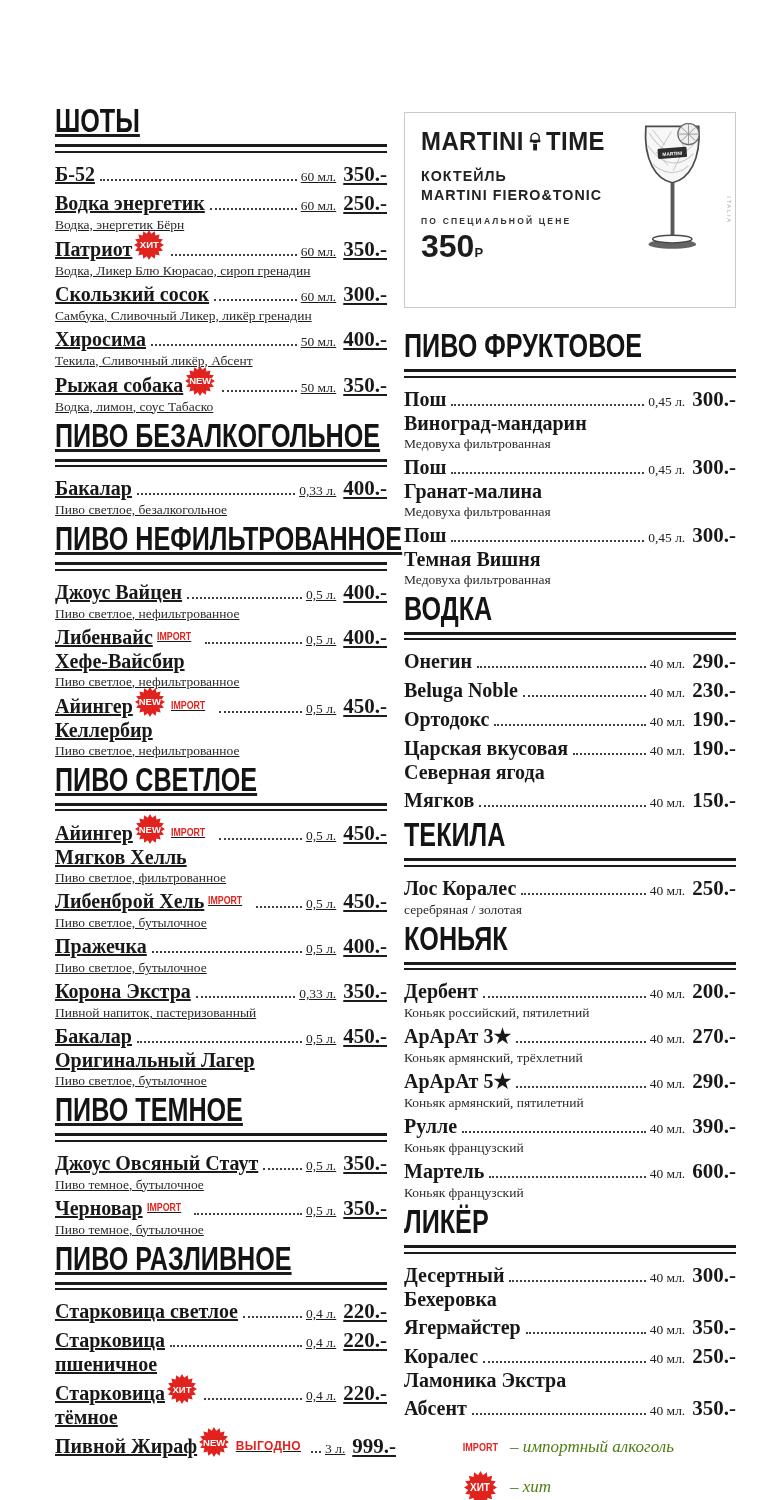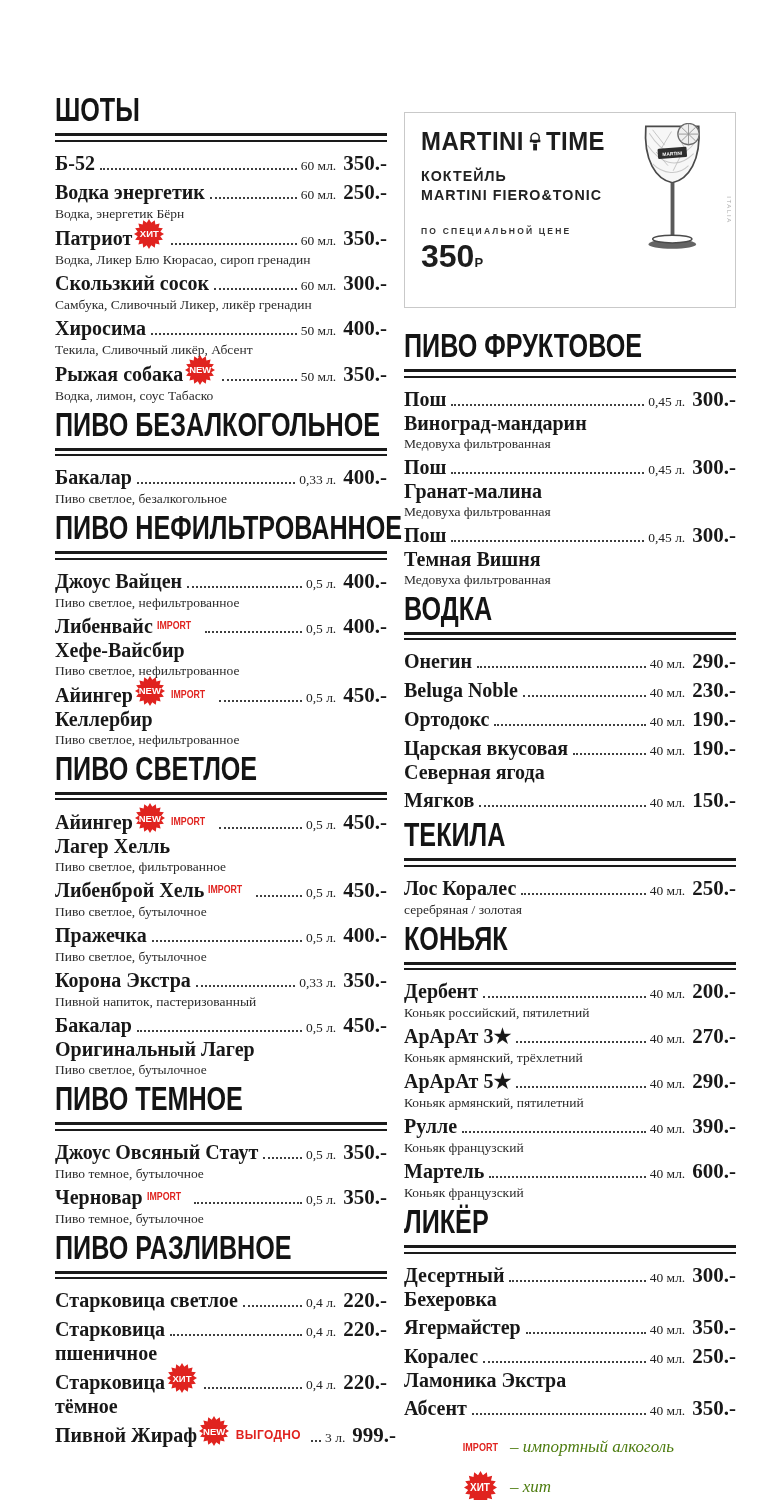--- a/index.html
+++ b/index.html
@@ -1,19 +1,19 @@
 <!DOCTYPE html>
 <html><head>
 <meta charset="utf-8">
 <style>
   html,body{margin:0;padding:0;background:#fff;}
   #page{position:relative;width:782px;height:1500px;background:#fff;overflow:hidden;
         font-family:"Liberation Serif",serif;color:#1b1b1b;}
   .col{position:absolute;width:332px;}
-  #col-left{left:55px;top:92px;}
+  #col-left{left:55px;top:103px;text-decoration:underline;}
   #col-right{left:404px;top:112px;}
   
   .hdr{font:700 34px/35px "Liberation Sans",sans-serif;color:#141414;margin:0;
        transform:scaleX(.74);transform-origin:left center;white-space:nowrap;letter-spacing:0;}
   .rule{margin-top:6px;height:3.5px;border-top:3.5px solid #1a1a1a;border-bottom:2px solid #1a1a1a;}
   .sec{margin:0;}
   .sec + .sec{margin-top:4px;}
   .items{margin-top:9px;}
   
   .item{margin-bottom:4px;}
@@ -37,21 +37,21 @@
         letter-spacing:.4px;margin:0 2px;position:relative;top:-3px;transform:scaleX(.92);}
   
   .promo{position:relative;box-sizing:border-box;height:196px;border:1.5px solid #c9c9c9;
          padding:13px 16px;margin-bottom:20px;background:#fff;}
   .brand{display:flex;align-items:center;gap:6px;font:800 26px "Liberation Sans",sans-serif;
          letter-spacing:.5px;color:#1d1d1d;transform:scaleX(.92);transform-origin:left center;}
   .emblem{width:12px;height:22px;flex:0 0 auto;}
   .sub{font:700 15px/19px "Liberation Sans",sans-serif;letter-spacing:1.1px;color:#222;
        transform:scaleX(.95);transform-origin:left center;white-space:nowrap;}
   .sub.first{margin-top:9px;}
-  .note{font:700 8.5px "Liberation Sans",sans-serif;letter-spacing:2.2px;color:#333;margin-top:22px;}
+  .note{font:700 8.5px "Liberation Sans",sans-serif;letter-spacing:2.2px;color:#333;margin-top:12px;}
   .pprice{font:800 32px/34px "Liberation Sans",sans-serif;color:#1d1d1d;margin-top:3px;}
   .pprice .cur{font:700 13px "Liberation Sans",sans-serif;}
   .glass{position:absolute;right:14px;top:10px;width:94px;height:128px;}
   .side{position:absolute;right:3px;top:50%;transform:translateY(-50%);writing-mode:vertical-rl;
         font:400 6px "Liberation Sans",sans-serif;letter-spacing:1.6px;color:#a8a8a8;}
   
   .legend{margin-top:10px;padding-left:58px;}
   .lrow{display:flex;align-items:center;gap:12px;margin-bottom:7px;min-height:33px;}
   .licon{width:36px;display:flex;justify-content:center;align-items:center;flex:0 0 auto;}
   .limp{color:#e0231f;font:700 11px "Liberation Sans",sans-serif;transform:scaleX(.82);}
@@ -218,21 +218,21 @@
                 <svg viewBox="0 0 34 34">
                   <use href="#burst"></use>
                 </svg>
                 <i>NEW</i>
               </span>
               <span class="imp">IMPORT</span>
               <span class="lead"></span>
               <span class="vol">0,5 л.</span>
               <span class="prc">450.-</span>
             </div>
-          <div class="nm2">Лагер Хелль</div>
+          <div class="nm2">Мягков Хелль</div>
           <div class="dsc">Пиво светлое, фильтрованное</div>
         </div>
         <div class="item">
           <div class="row">
               <span class="nm">Либенброй Хель</span>
               <span class="imp">IMPORT</span>
               <span class="lead"></span>
               <span class="vol">0,5 л.</span>
               <span class="prc">450.-</span>
             </div>

